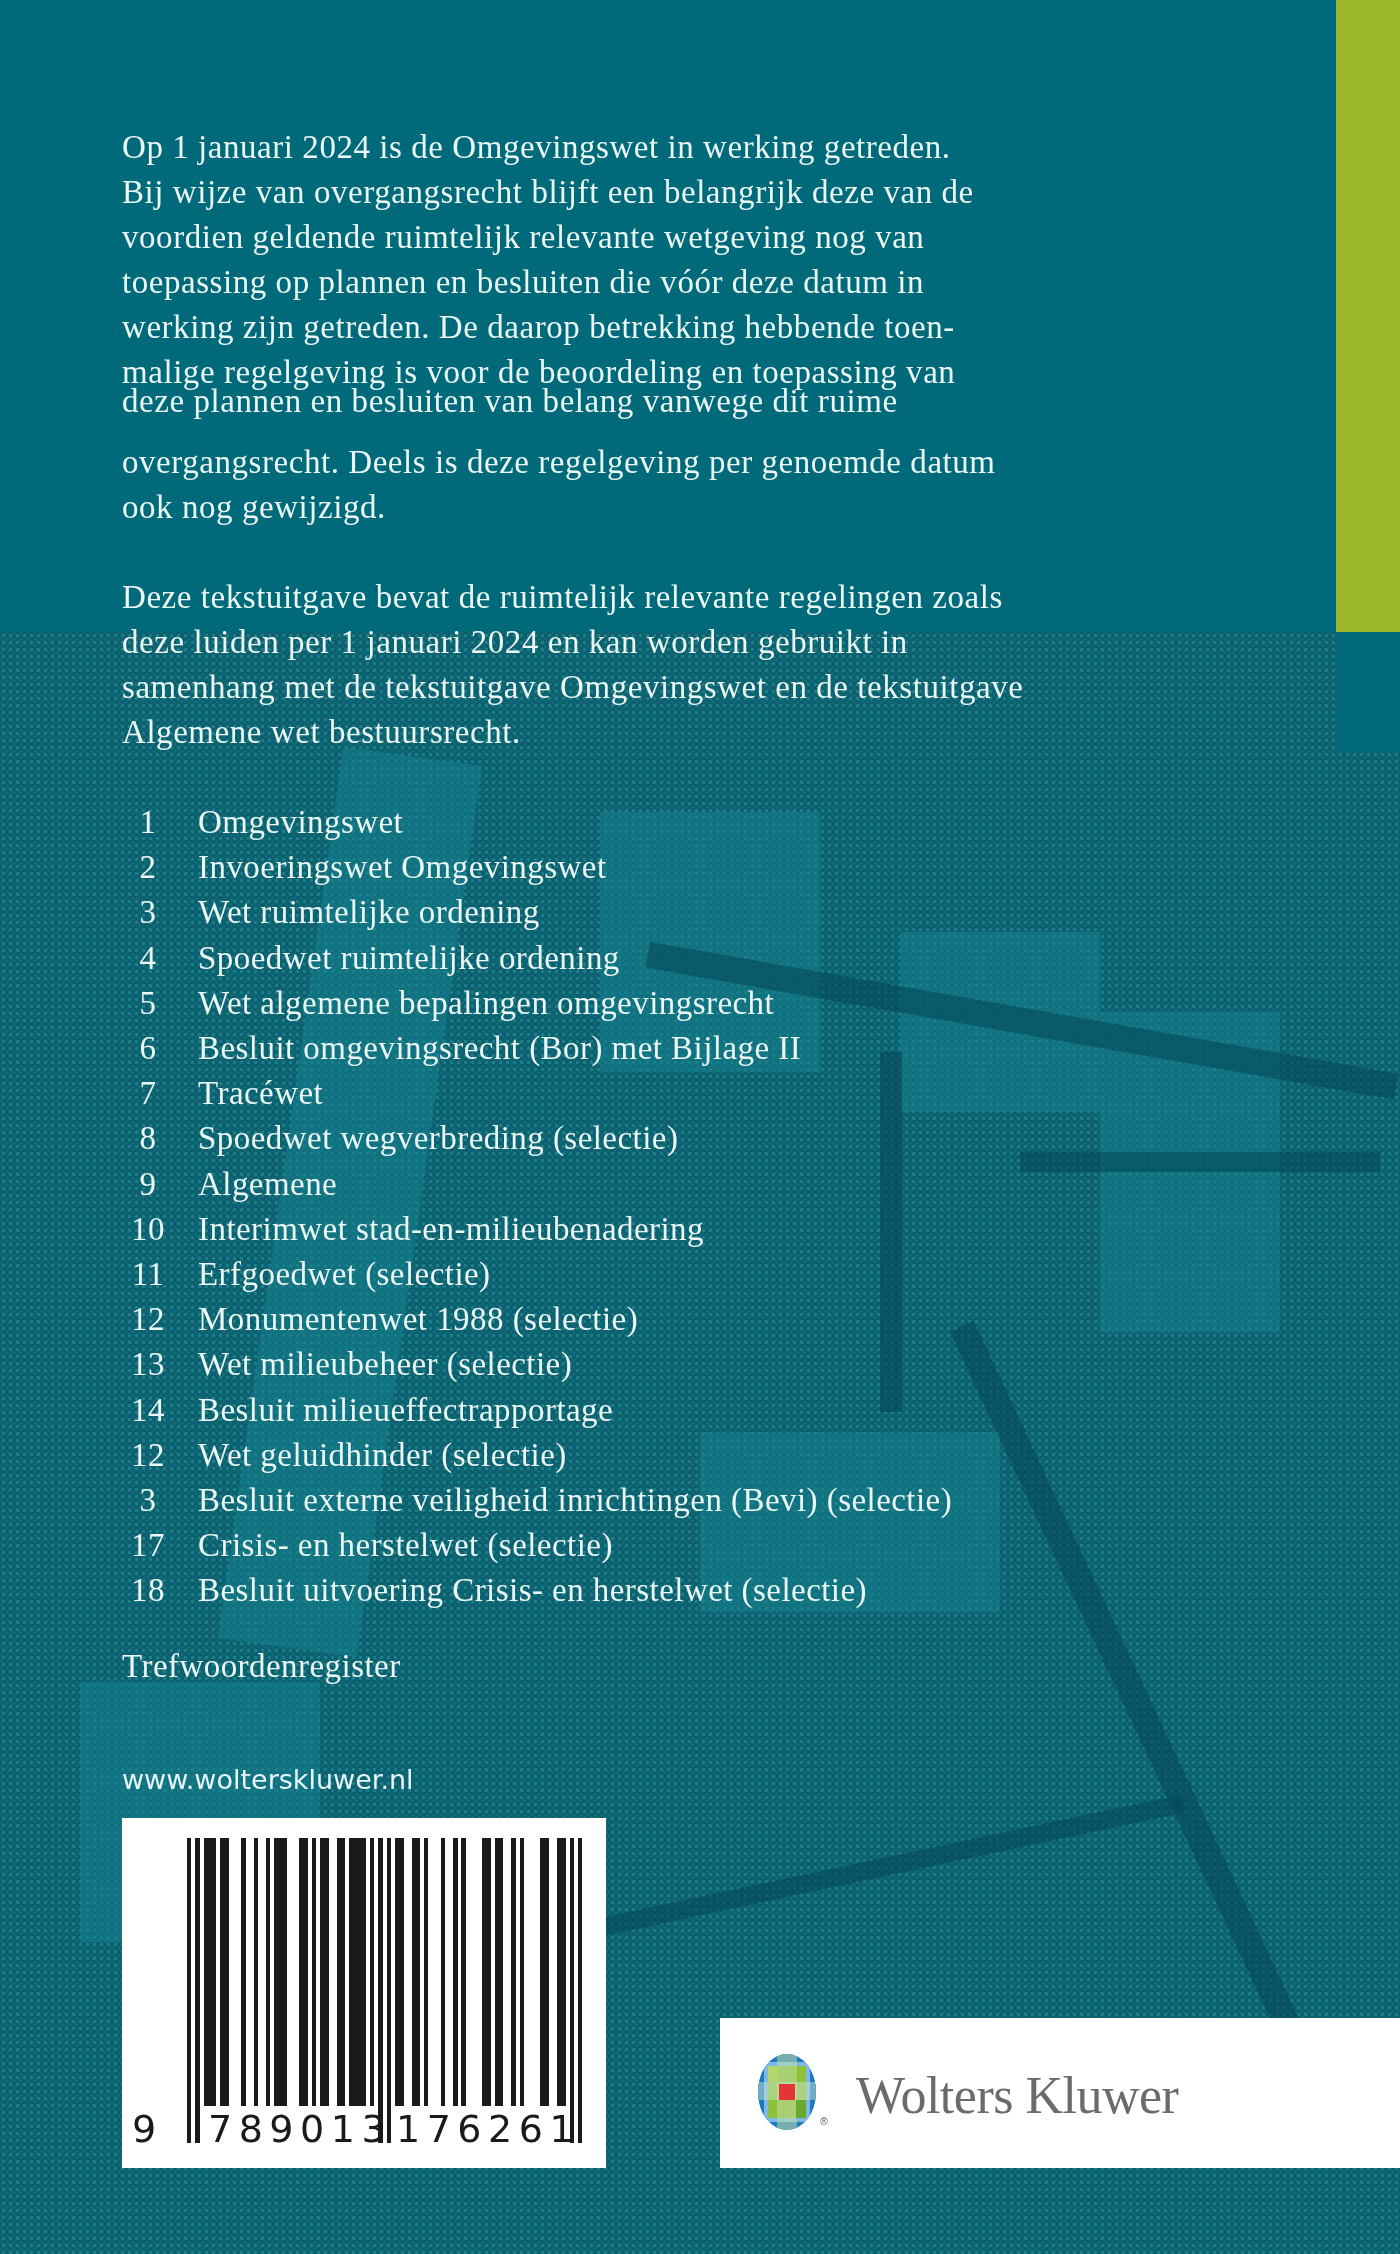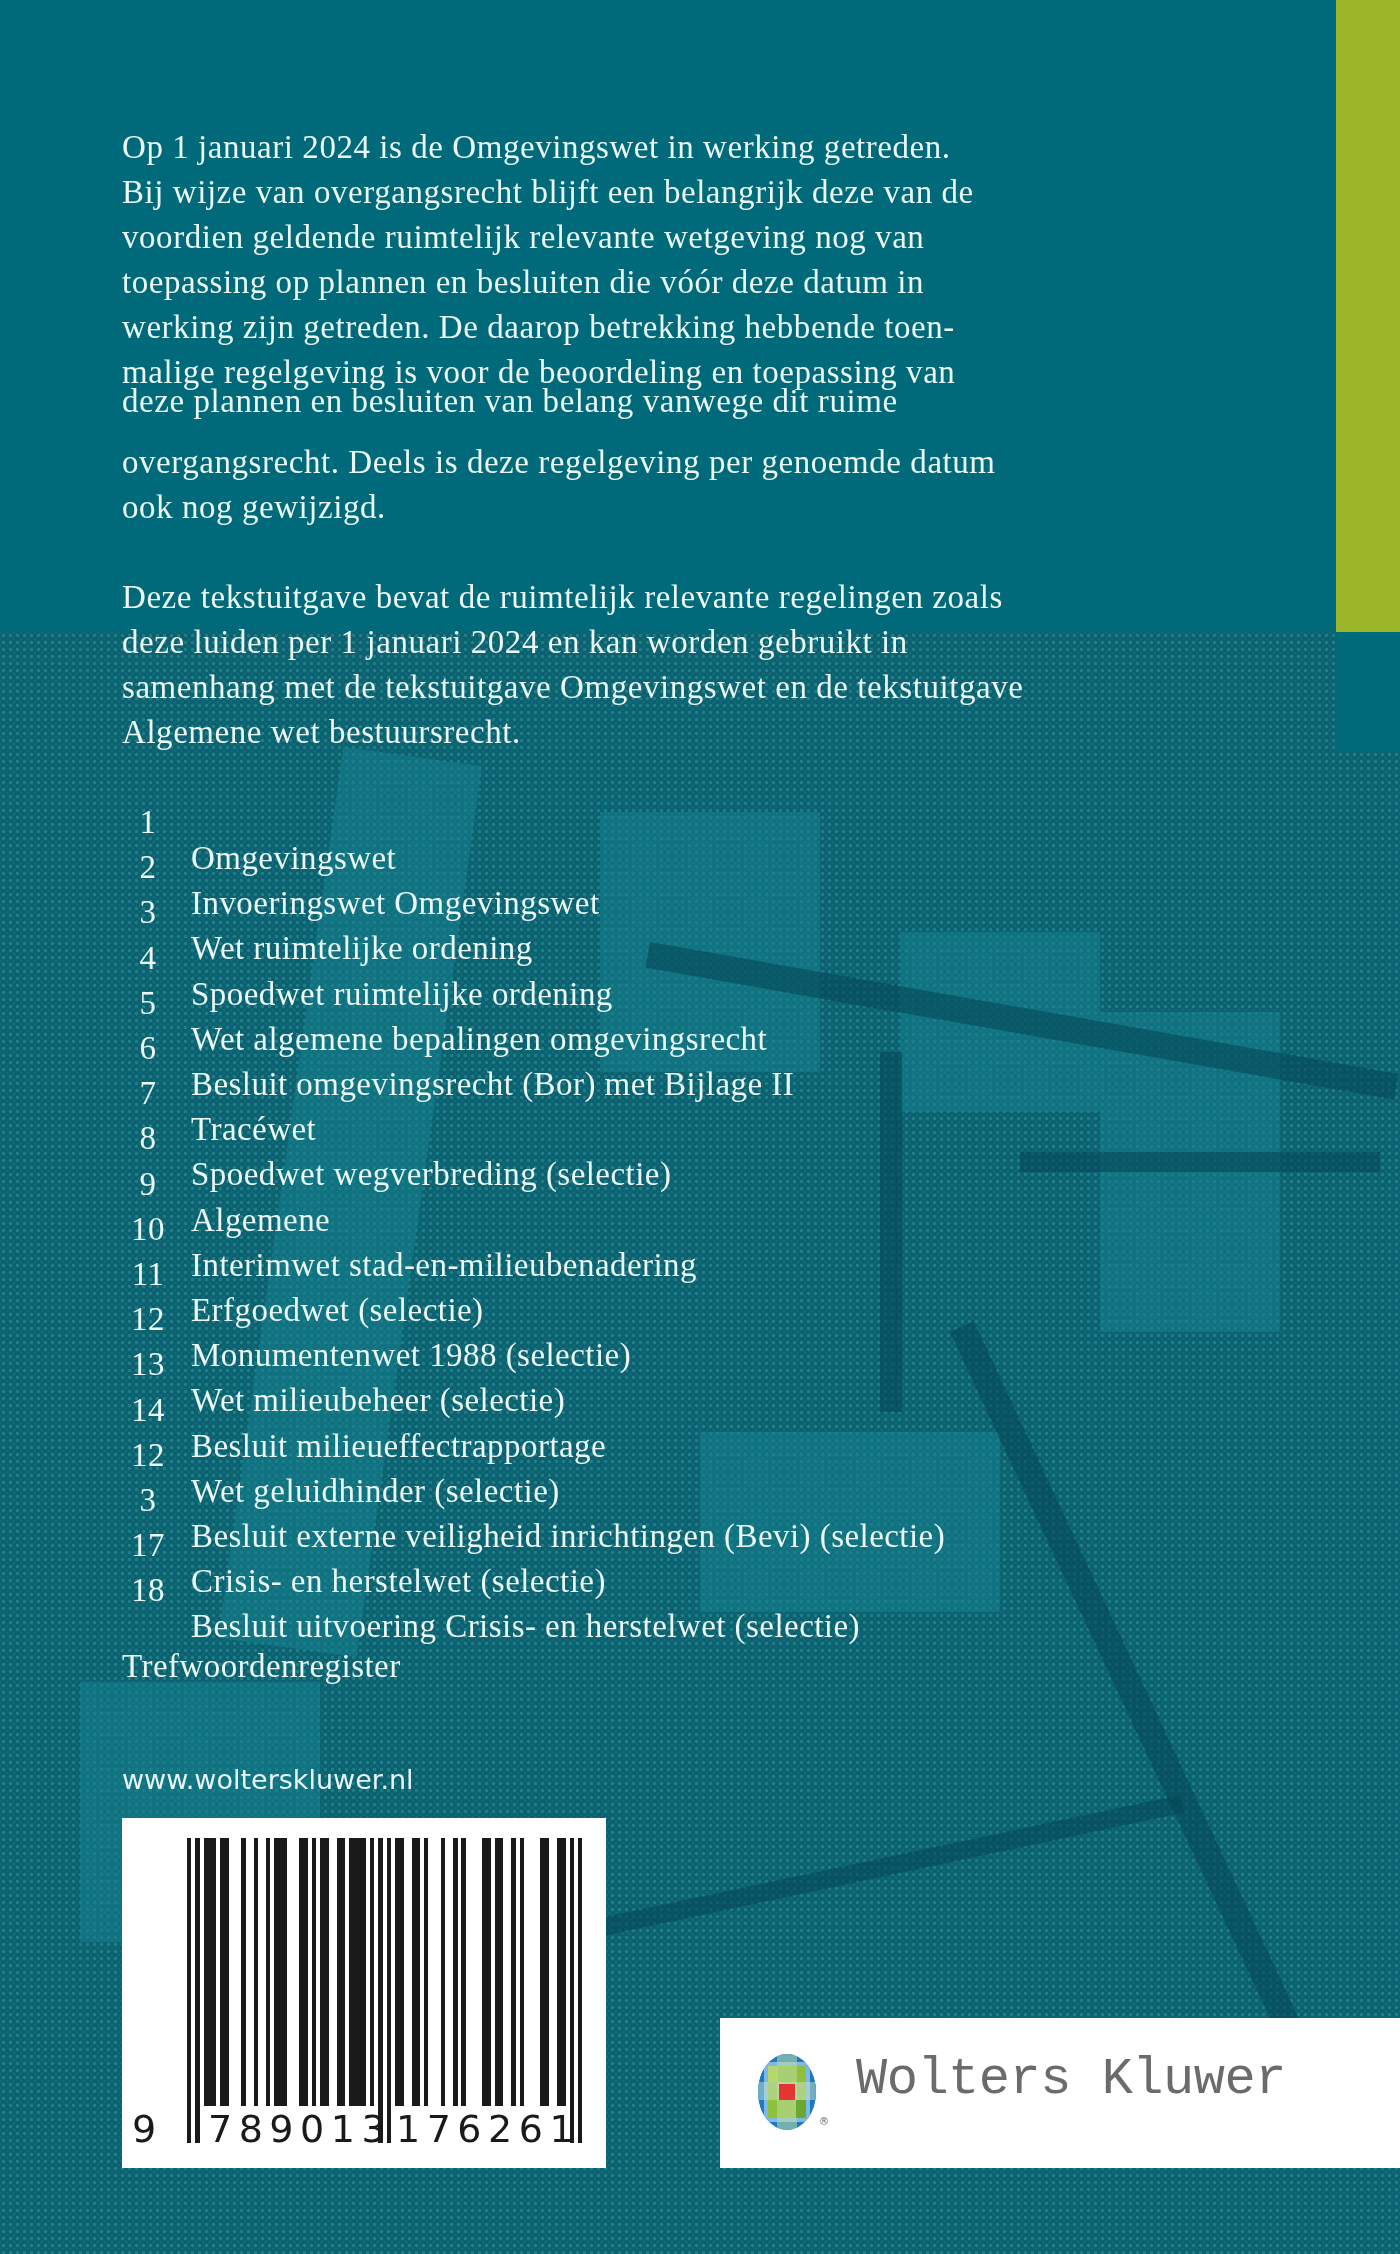--- a/index.html
+++ b/index.html
@@ -34,21 +34,21 @@
   }
   .text-line {
     position: absolute; left: 122px; white-space: nowrap;
     color: #eaf7f4; font-size: 33px; line-height: 44px; letter-spacing: 0.55px;
   }
   .list-row {
     position: absolute; left: 122px; height: 44px; white-space: nowrap;
     color: #eaf7f4; font-size: 33px; line-height: 44px; letter-spacing: 0.45px;
   }
   .list-num { position: absolute; left: 0; width: 52px; text-align: center; }
-  .list-label { position: absolute; left: 69px; margin-top: 36px; }
+  .list-label { position: absolute; left: 76px; }
   .index-label { position: absolute; left: 122px; color: #eaf7f4; font-size: 33px; line-height: 44px; white-space: nowrap; letter-spacing: 0.45px;}
   .url {
     position: absolute; left: 122px; top: 1762px;
     font-family: "DejaVu Sans", sans-serif; font-size: 27px; line-height: 36px;
     color: #e6f6f8; letter-spacing: 0px; font-weight: normal;
   }
   .barcode-box {
     position: absolute; left: 122px; top: 1818px; width: 484px; height: 350px;
     background: #ffffff;
   }
@@ -65,22 +65,22 @@
   .globe {
     position: absolute; left: 38px; top: 36px; width: 58px; height: 76px;
     border-radius: 50%; overflow: hidden; background: #1f7fc6;
   }
   .globe .cell { position: absolute; }
   .reg-mark {
     position: absolute; left: 99px; top: 98px; font-family: "DejaVu Sans", sans-serif;
     font-size: 10px; color: #666;
   }
   .logo-text {
-    position: absolute; left: 136px; top: 32px;
-    font-family: Liberation Mono, monospace; font-size: 52px; line-height: 60px;
+    position: absolute; left: 136px; top: 48px;
+    font-family: Liberation Serif, serif; font-size: 52px; line-height: 60px;
     color: #6b6b6b; letter-spacing: -0.5px; white-space: nowrap;
   }
 </style>
 </head>
 <body>
 
 <div class="top-panel"></div>
 
 <div class="texture">
   <div class="map-shape" style="left:280px;top:120px;width:140px;height:900px;transform:rotate(8deg);"></div>

